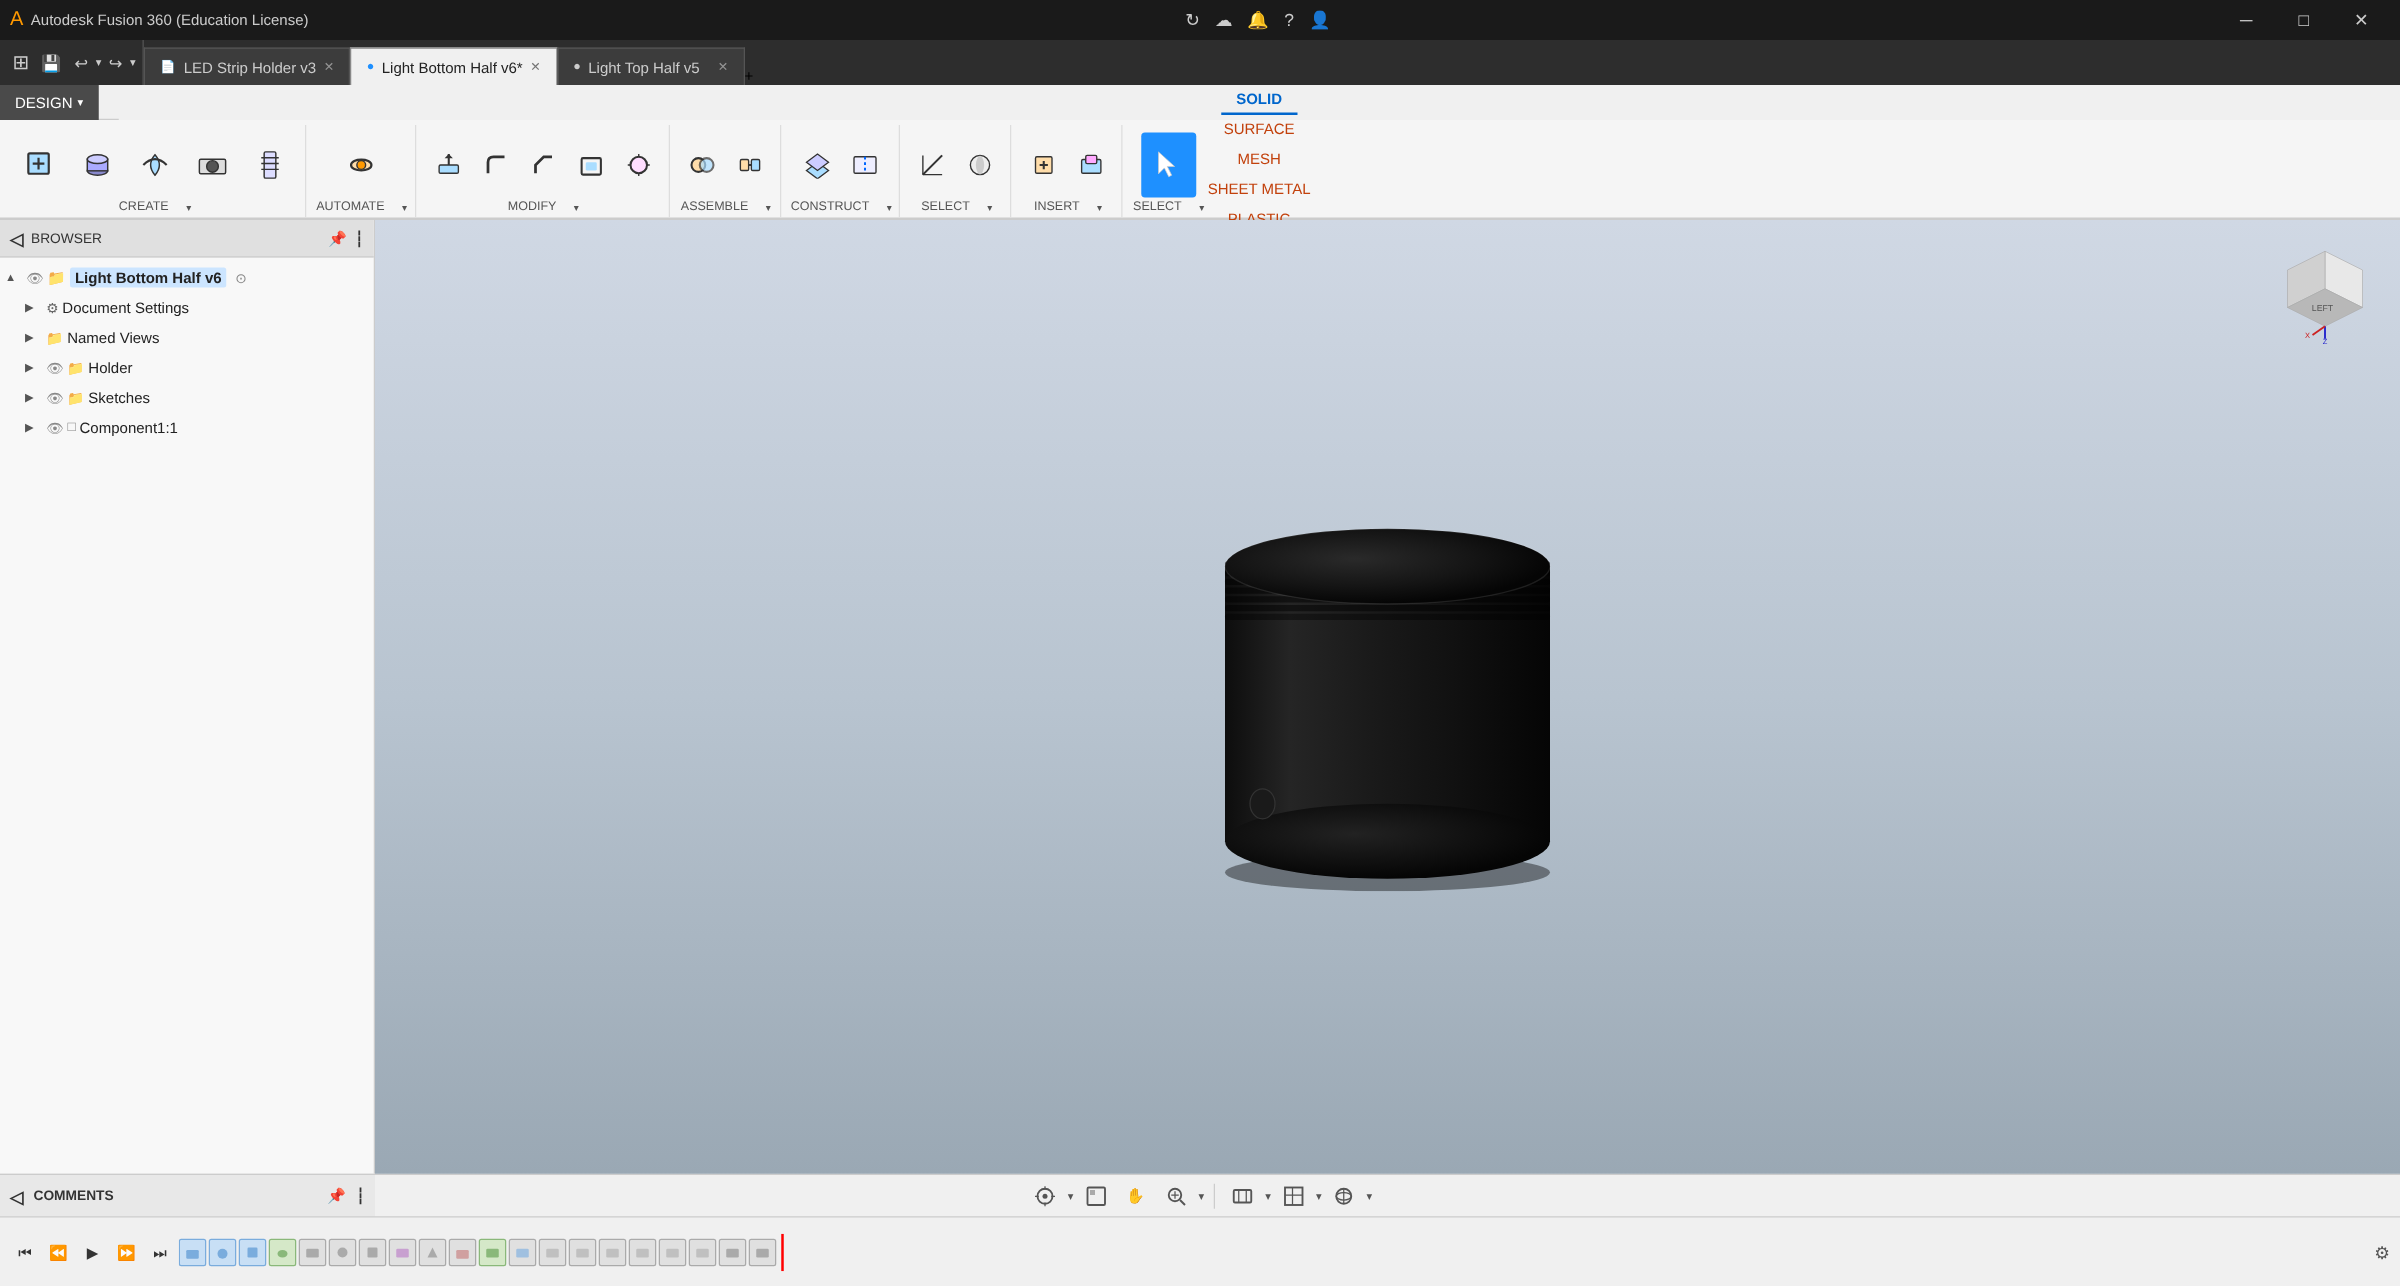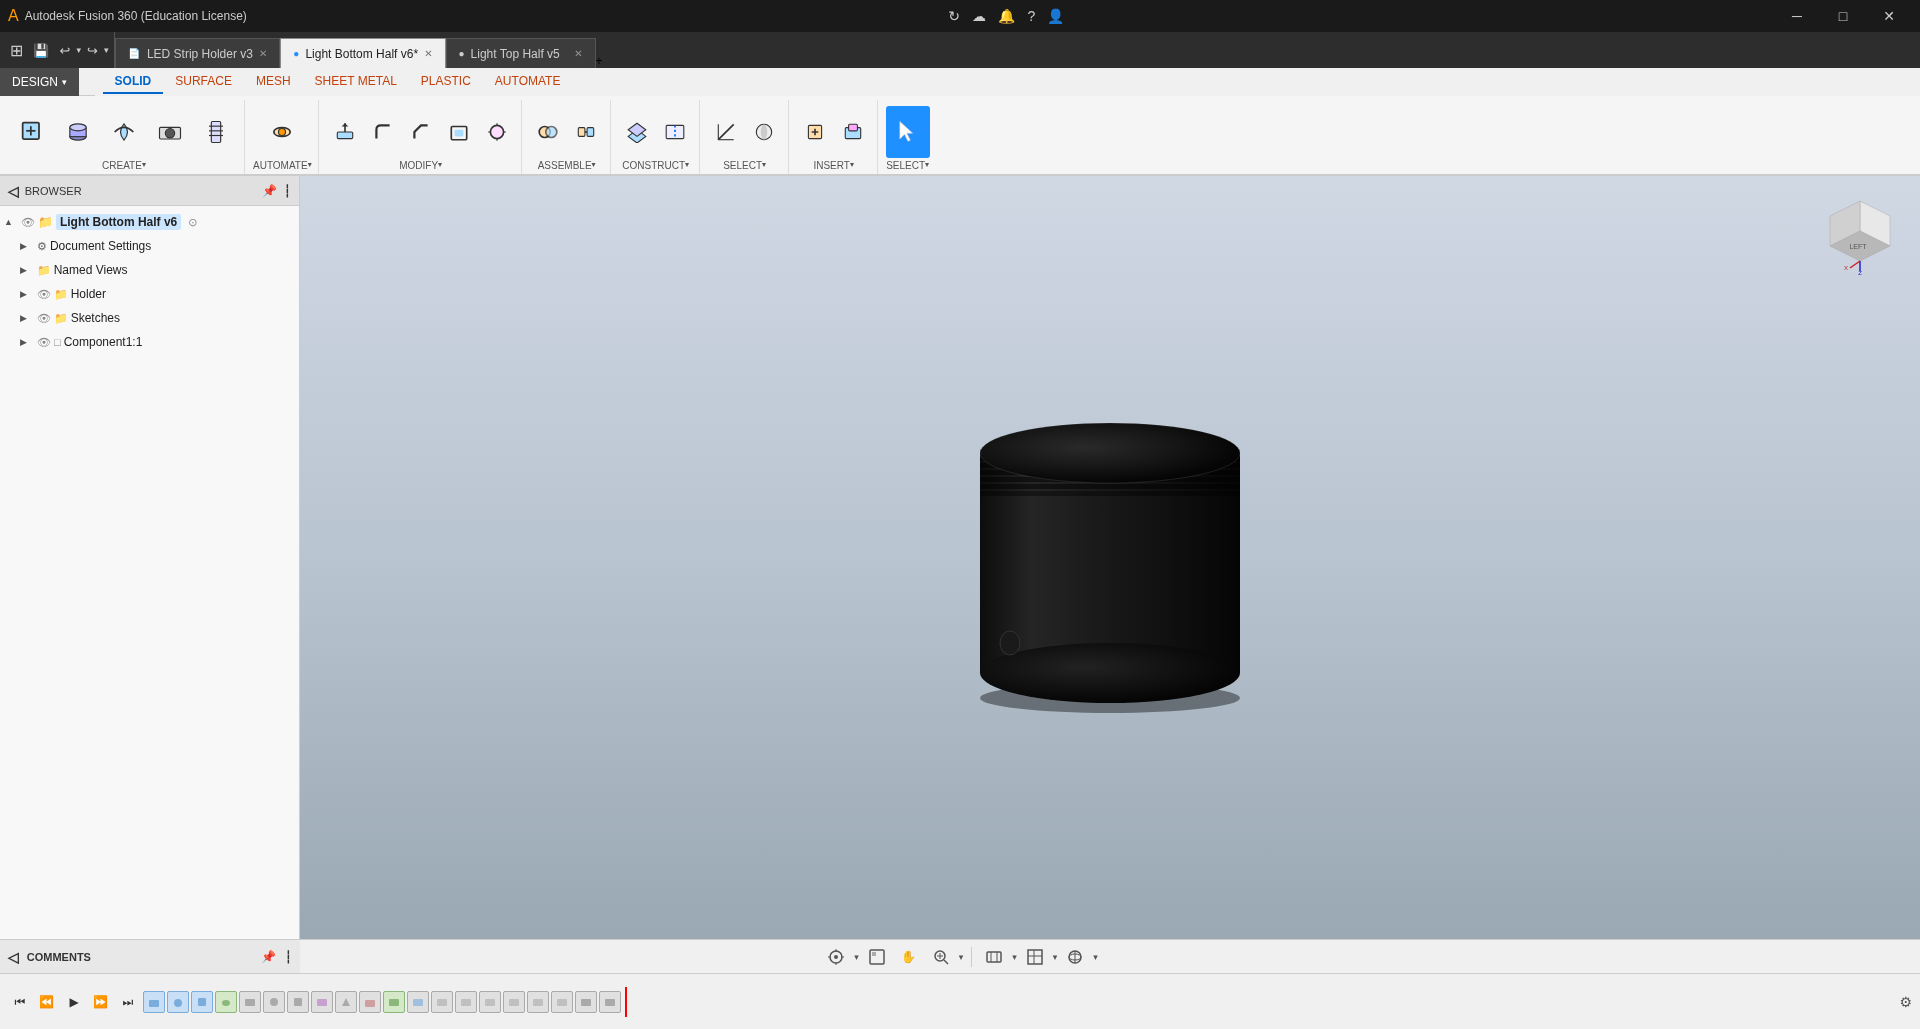--- a/index.html
+++ b/index.html
@@ -53,20 +53,21 @@
     }
 
     
     #ribbon-tabs {
       display: flex;
       align-items: center;
       padding: 0 8px;
       height: 28px;
       background: #f0f0f0;
       gap: 0;
+      flex-direction: column;
     }
     .ribbon-tab {
       padding: 4px 12px;
       font-size: 12px;
       color: #c2410c;
       cursor: pointer;
       border-bottom: 2px solid transparent;
     }
     .ribbon-tab.active {
       color: #0066cc;
@@ -296,22 +297,22 @@
       display: flex;
       align-items: center;
       gap: 2px;
     }
     .ribbon-section-label {
       font-size: 10px;
       color: #555;
       padding-bottom: 3px;
       white-space: nowrap;
       display: flex;
-      align-items: flex-start;
-      gap: 0;
+      align-items: flex-end;
+      gap: 14px;
     }
     .caret { font-size: 8px; }
 
     
     .view-cube-svg {
       width: 80px;
       height: 80px;
     }
   </style>
 </head>

